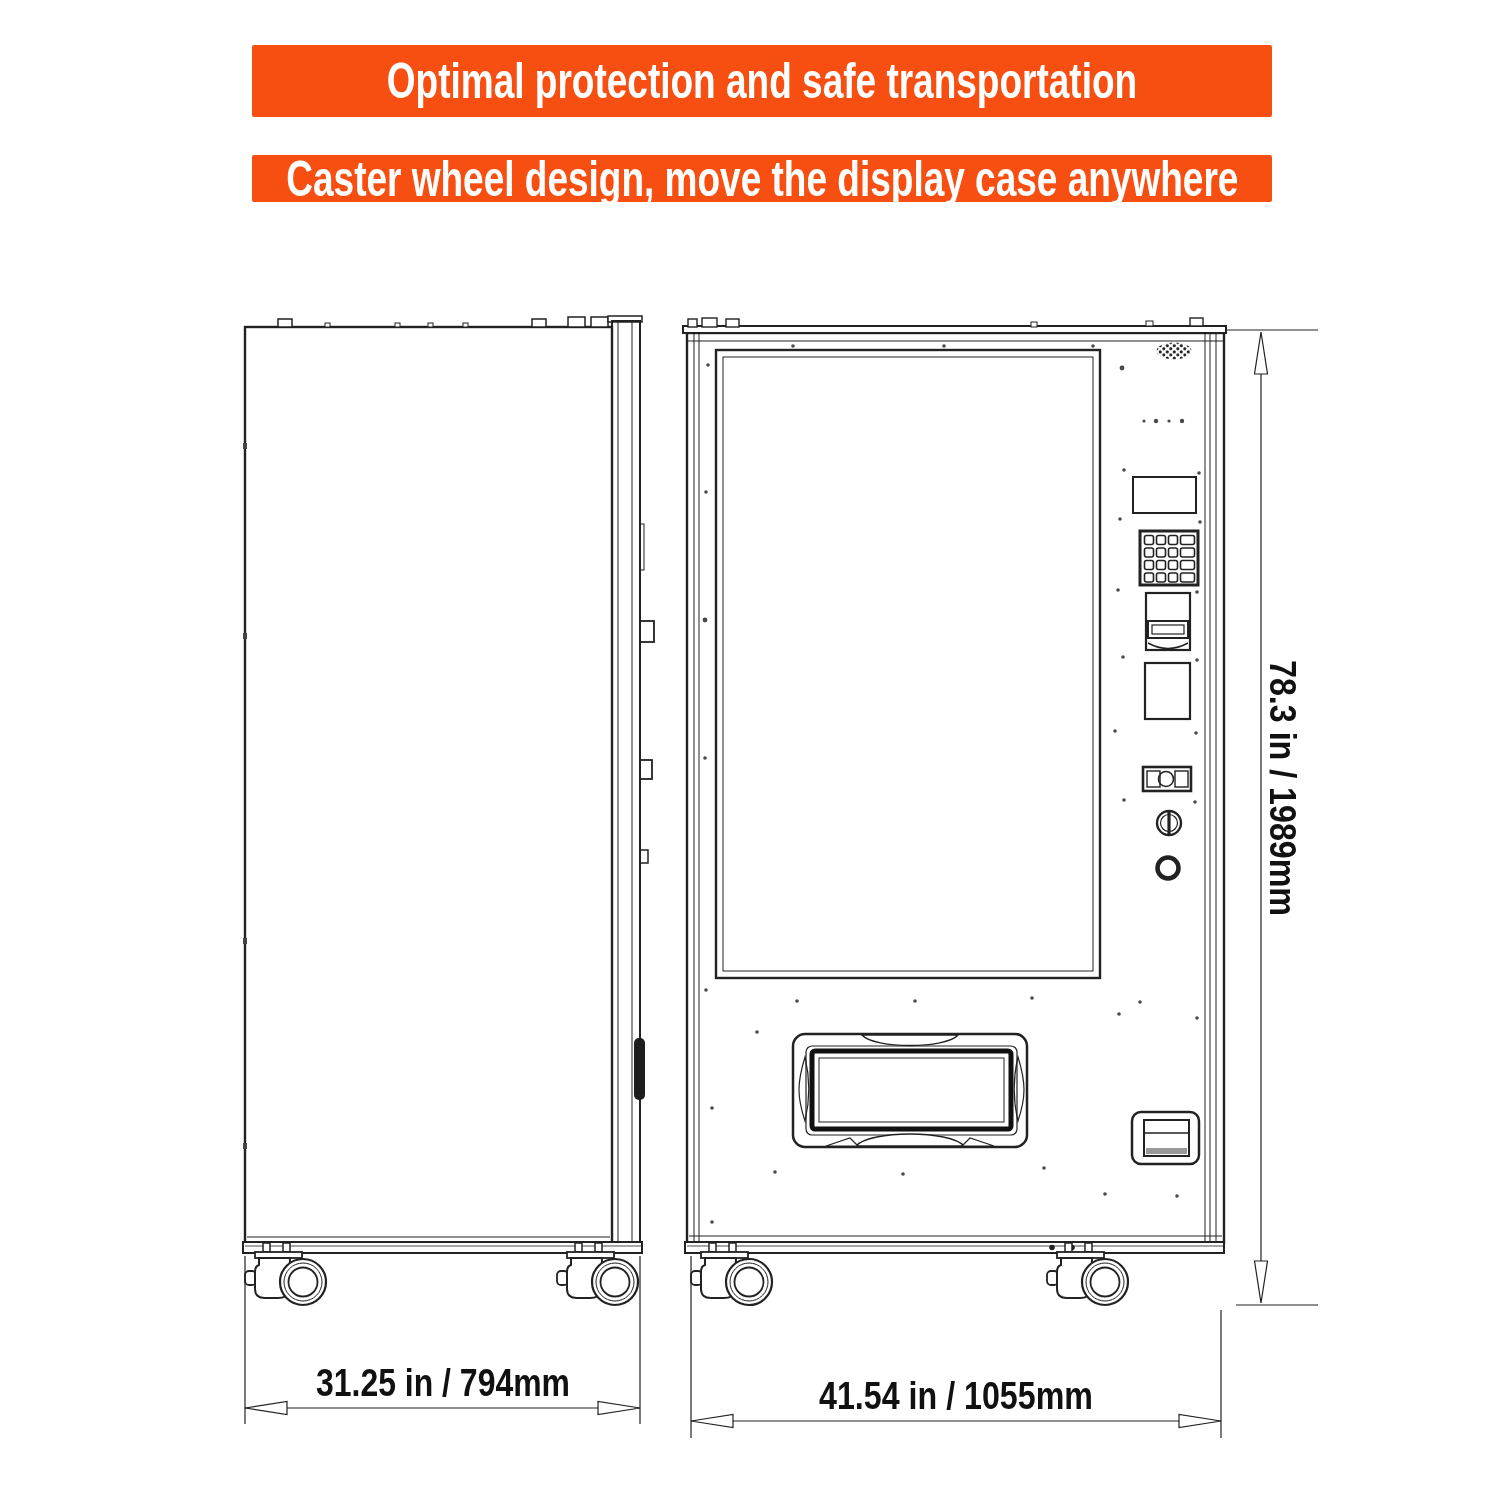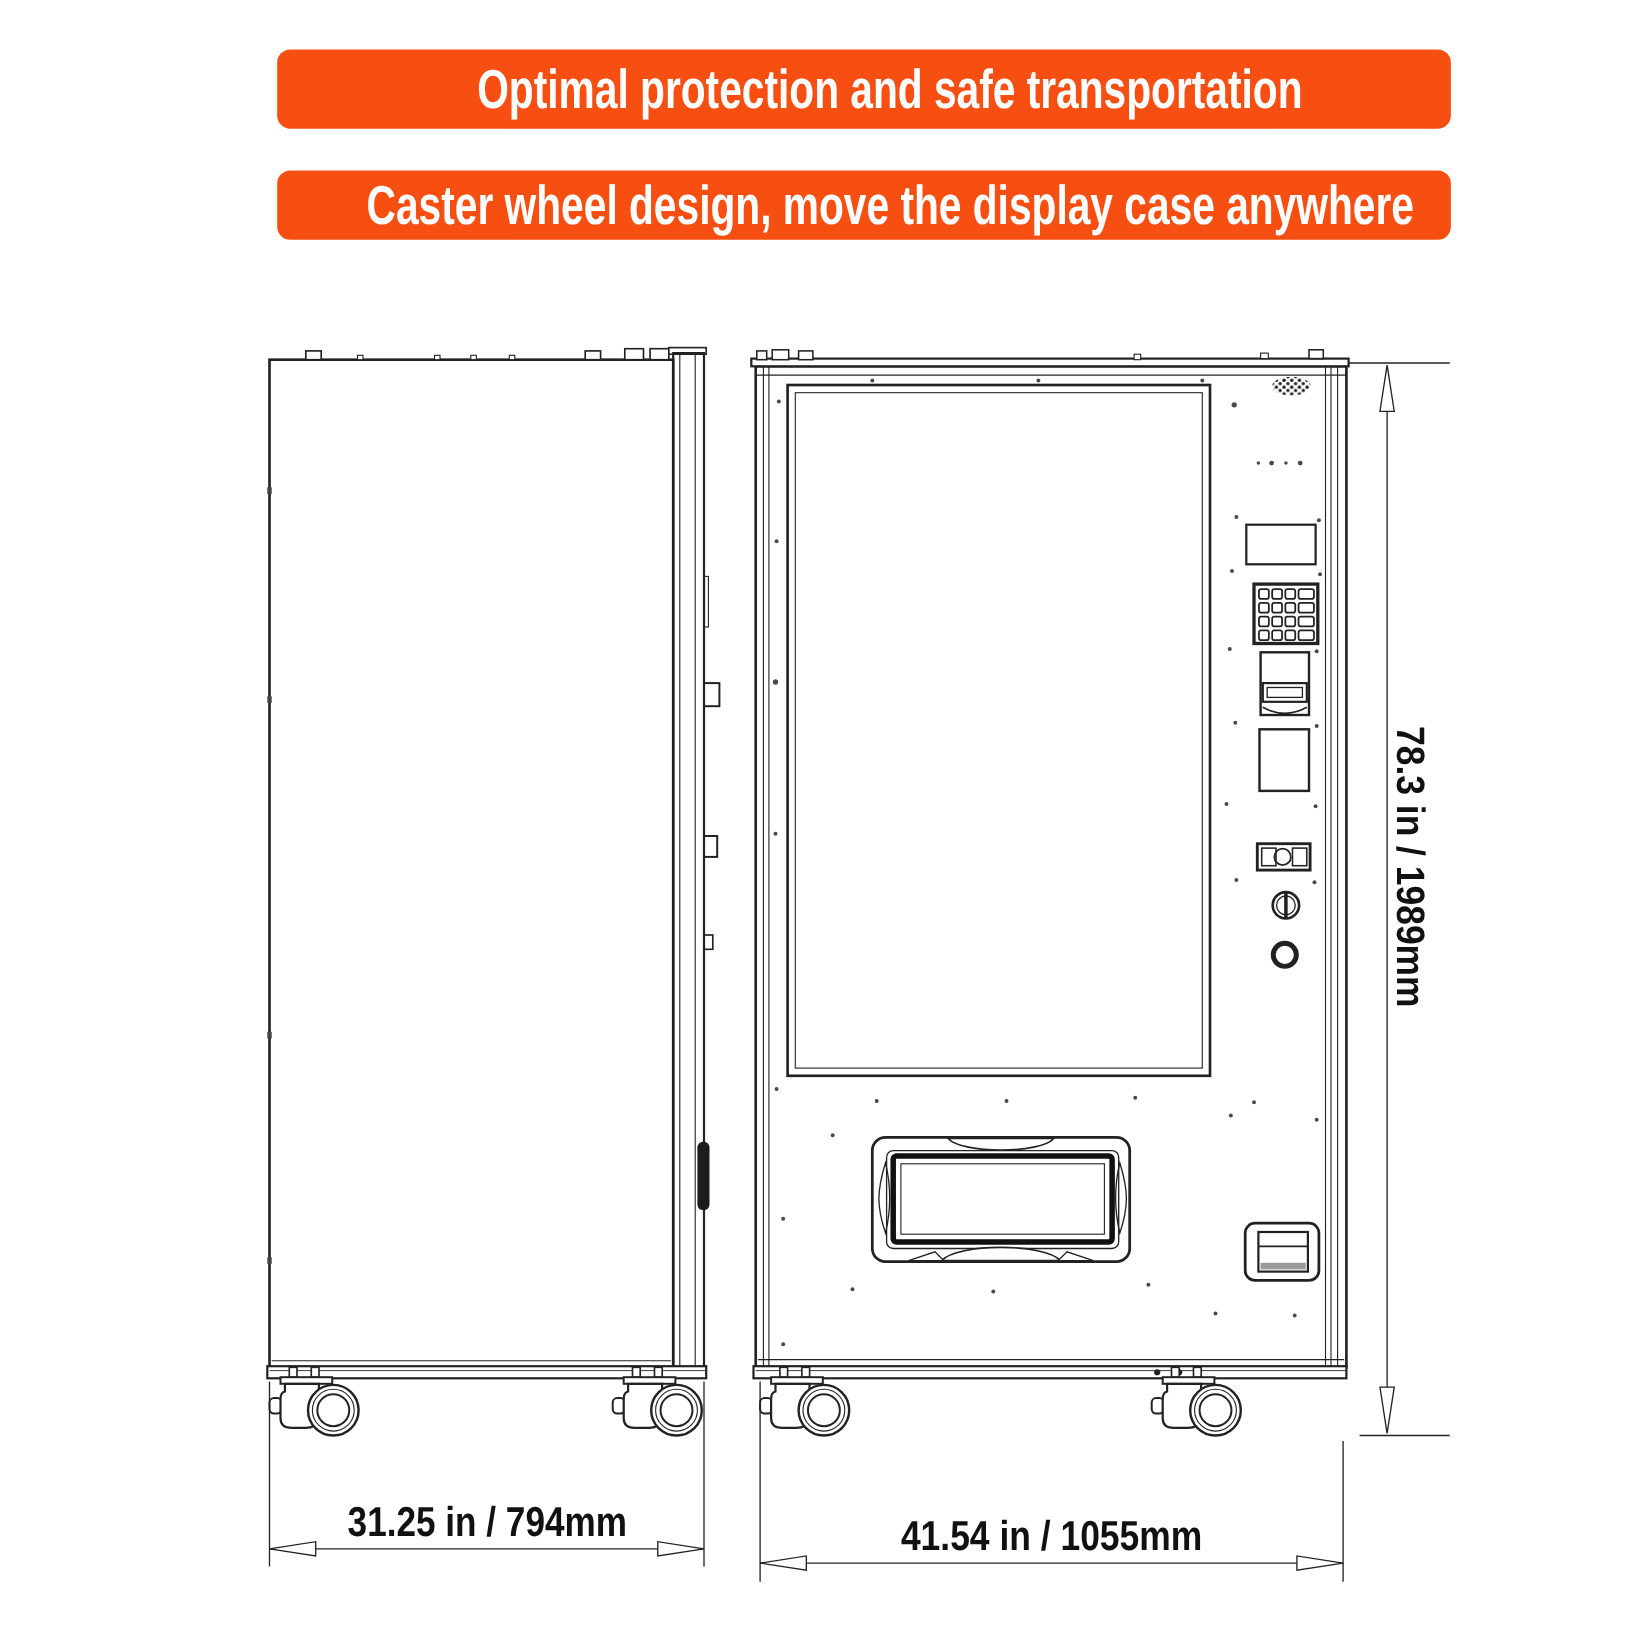--- a/index.html
+++ b/index.html
@@ -1,21 +1,21 @@
 <!DOCTYPE html>
 <html><head>
 <meta charset="utf-8">
 <style>
   html,body{margin:0;padding:0;background:#fff;}
   .stage{position:relative;width:1500px;height:1500px;background:#fff;overflow:hidden;
          font-family:"Liberation Sans",sans-serif;}
   .banner{position:absolute;left:252px;width:1020px;background:#F74E11;color:#fff;
-          display:flex;align-items:center;justify-content:center;border-radius:12px;padding-left:47px;}
+          display:flex;align-items:center;justify-content:center;border-radius:2px;}
   .banner-top{top:45px;height:72px;}
-  .banner-bottom{top:155px;height:63px;}
+  .banner-bottom{top:155px;height:47px;}
   .banner span{font-weight:700;font-size:50px;white-space:nowrap;display:inline-block;
                transform:scaleX(0.74);letter-spacing:0;}
   svg{position:absolute;left:0;top:0;}
   .dim-text{font-family:"Liberation Sans",sans-serif;font-weight:700;fill:#111;}
 </style>
 </head>
 <body>
 
 <div class="stage">
 

